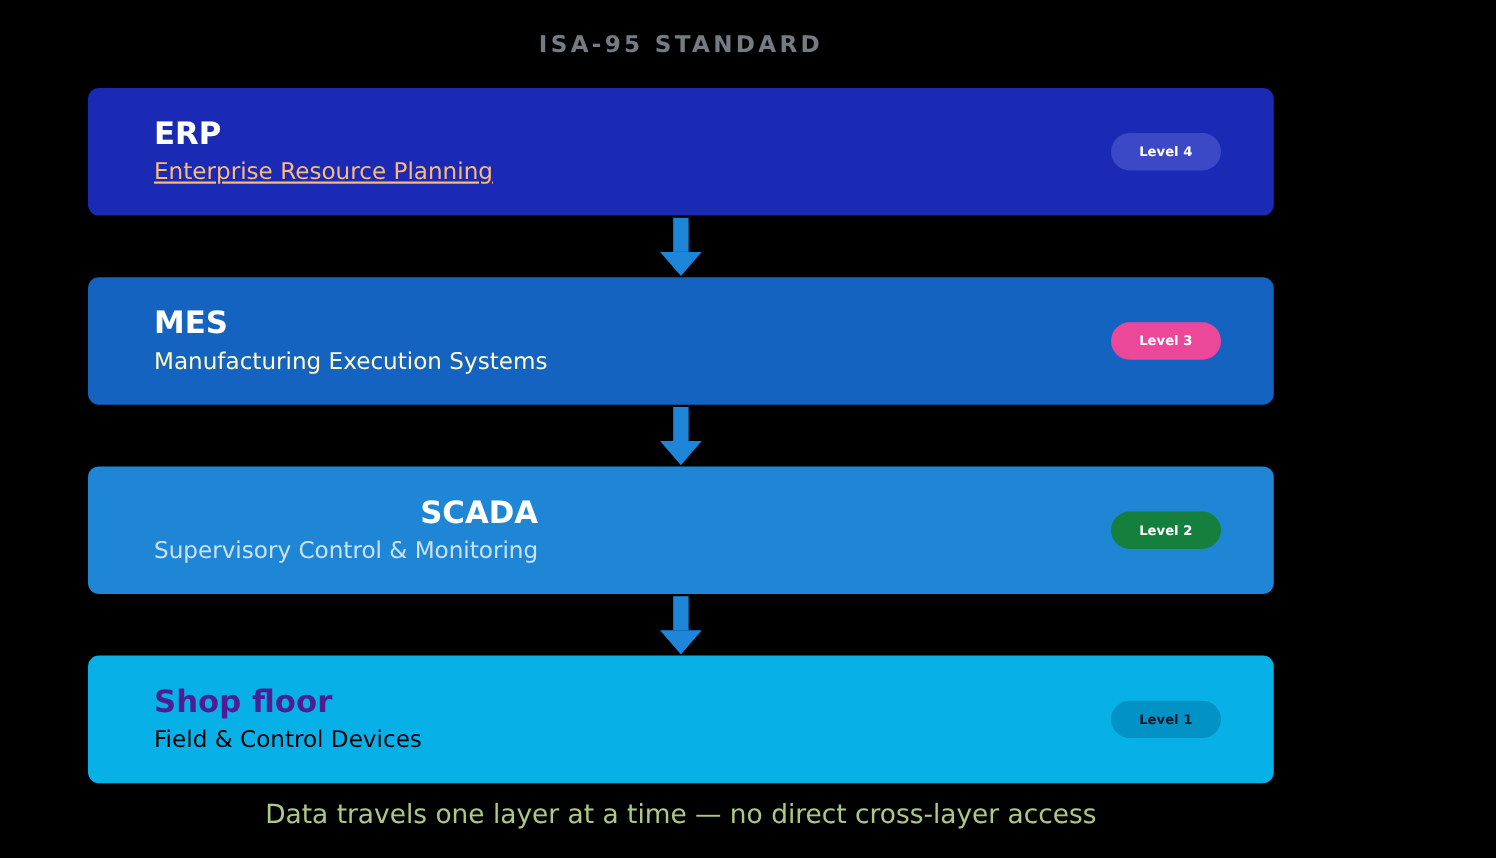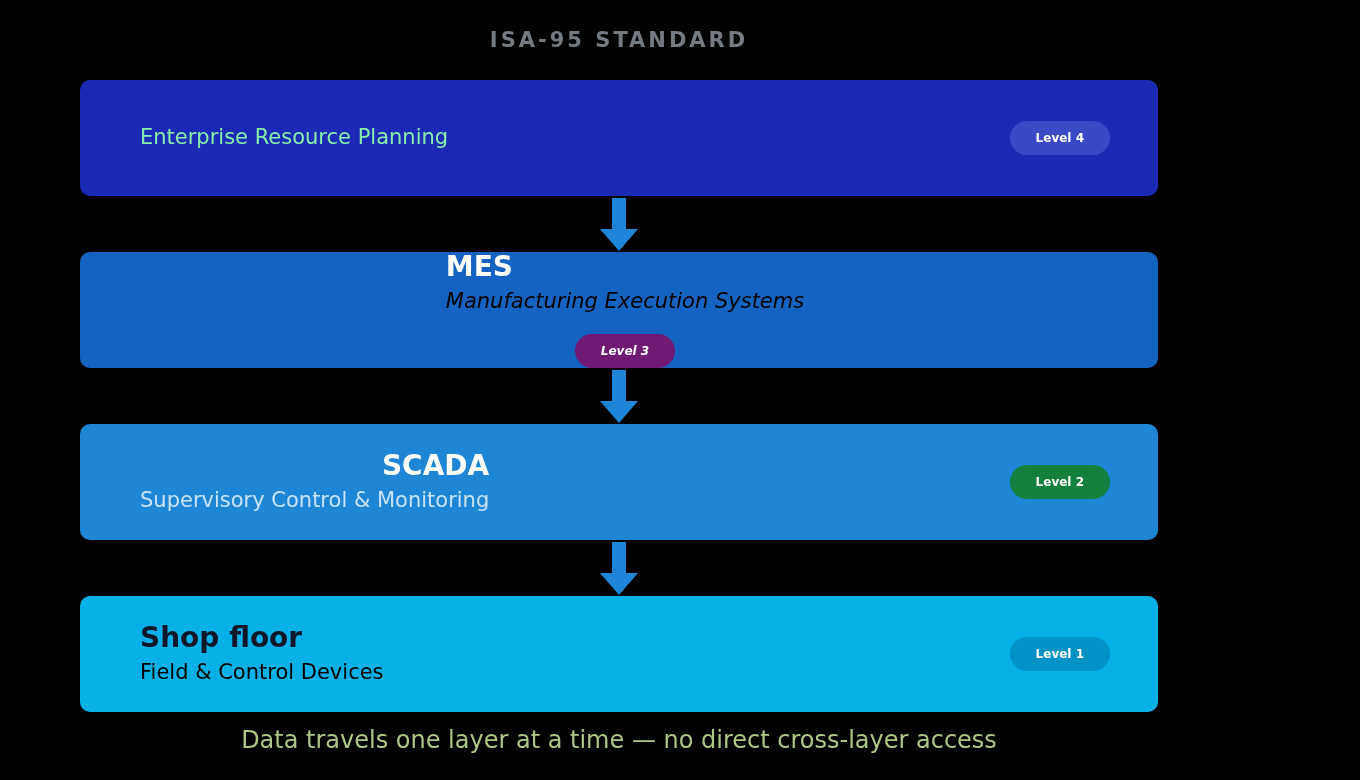--- a/index.html
+++ b/index.html
@@ -85,36 +85,37 @@
 <body>
 
 <div class="page">
 
   <h1 class="diagram-title" style="color: rgb(116, 123, 130);">ISA-95 STANDARD</h1>
 
   <div class="stack">
 
     <section class="layer" style="background: rgb(27, 42, 180);">
       <div class="layer-text">
-        <div class="subtitle" style="color: #86efac;">Enterprise Resource Planning</div>
+        <div class="acronym" style="color: rgb(255, 255, 255);">ERP</div>
+        <div class="subtitle" style="color: #fdba74; text-decoration: underline;">Enterprise Resource Planning</div>
       </div>
       <div class="pill" style="background: rgb(59, 73, 198); color: rgb(255, 255, 255);">Level 4</div>
     </section>
 
     <div class="arrow" style="--arrow: #1d86d8;">
       <div class="shaft"></div>
       <div class="head"></div>
     </div>
 
-    <section class="layer" style="background: rgb(21, 99, 192); flex-direction: column;">
+    <section class="layer" style="background: rgb(21, 99, 192);">
       <div class="layer-text">
         <div class="acronym" style="color: rgb(255, 255, 255);">MES</div>
-        <div class="subtitle" style="color: #000000; font-style: italic;">Manufacturing Execution Systems</div>
+        <div class="subtitle" style="color: #fef9c3;">Manufacturing Execution Systems</div>
       </div>
-      <div class="pill" style="background: #701a75; color: rgb(255, 255, 255); font-style: italic;">Level 3</div>
+      <div class="pill" style="background: #ec4899; color: rgb(255, 255, 255);">Level 3</div>
     </section>
 
     <div class="arrow" style="--arrow: #1d86d8;">
       <div class="shaft"></div>
       <div class="head"></div>
     </div>
 
     <section class="layer" style="background: rgb(30, 134, 212);">
       <div class="layer-text">
         <div class="acronym" style="color: rgb(255, 255, 255); text-align: right;">SCADA</div>
@@ -123,23 +124,23 @@
       <div class="pill" style="background: #15803d; color: rgb(255, 255, 255);">Level 2</div>
     </section>
 
     <div class="arrow" style="--arrow: #1d86d8;">
       <div class="shaft"></div>
       <div class="head"></div>
     </div>
 
     <section class="layer" style="background: rgb(7, 177, 232);">
       <div class="layer-text">
-        <div class="acronym" style="color: #0f172a;">Shop floor</div>
+        <div class="acronym" style="color: #4c1d95;">Shop floor</div>
         <div class="subtitle" style="color: #000000;">Field &amp; Control Devices</div>
       </div>
-      <div class="pill" style="background: rgb(2, 146, 197); color: #ffffff;">Level 1</div>
+      <div class="pill" style="background: rgb(2, 146, 197); color: #0f172a;">Level 1</div>
     </section>
 
   </div>
 
   <p class="caption" style="color: rgb(173, 199, 133);">Data travels one layer at a time — no direct cross-layer access</p>
 
 </div>
 
 </body></html>

